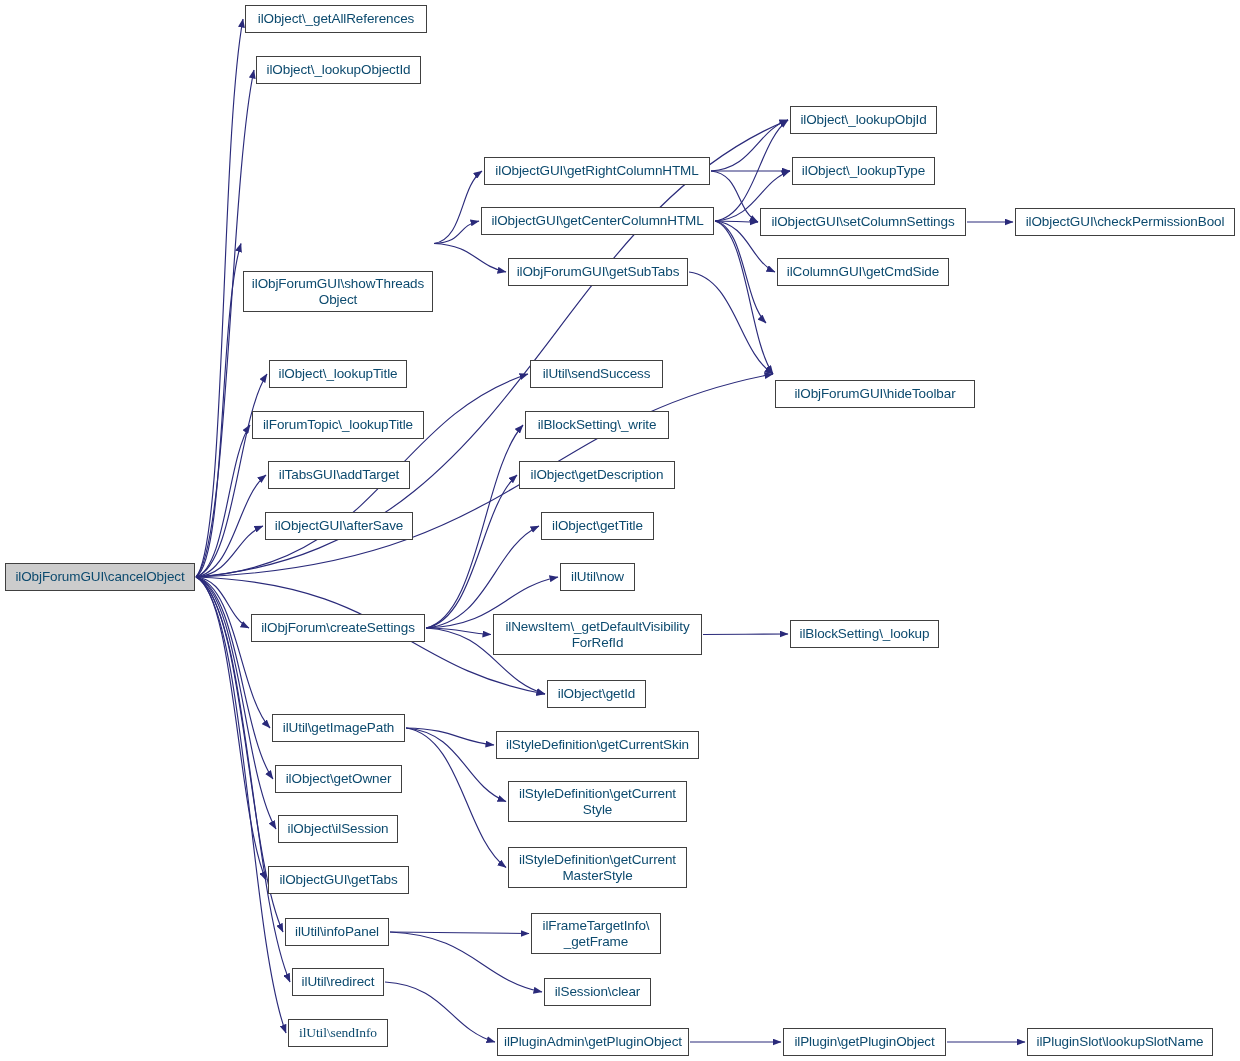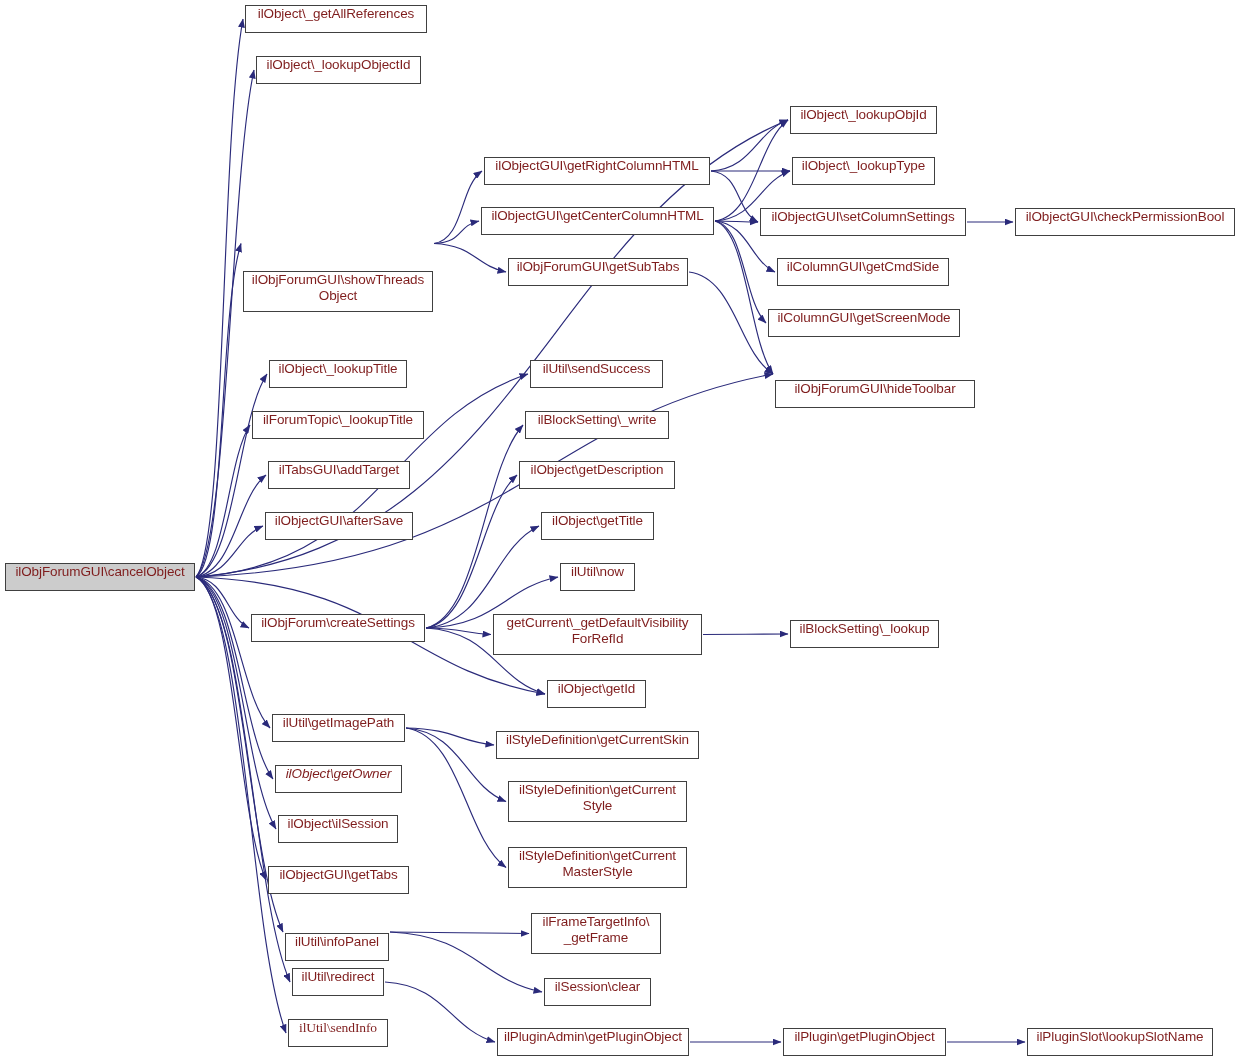--- a/index.html
+++ b/index.html
@@ -22,25 +22,25 @@
     top: 0;
     width: 1240px;
     height: 1061px;
     pointer-events: none;
   }
   .node {
     position: absolute;
     box-sizing: border-box;
     border: 1px solid #404040;
     background: #ffffff;
-    color: #7f1d1d;
+    color: #0c4a6e;
     font-size: 13.5px;
     line-height: 1.18;
     display: flex;
-    align-items: flex-start;
+    align-items: center;
     justify-content: center;
     text-align: center;
     white-space: pre-line;
     letter-spacing: -0.1px;
   }
   .node.root {
     background: #cccccc;
     border-color: #404040;
   }
   .node-label {
@@ -113,46 +113,45 @@
     <div class="node" style="left: 243px; top: 223px; width: 190px; height: 41px; margin-top: 48px;"><span class="node-label">ilObjForumGUI\showThreads
 Object</span></div>
     <div class="node" style="left: 790px; top: 106px; width: 147px; height: 28px;"><span class="node-label">ilObject\_lookupObjId</span></div>
     <div class="node" style="left: 484px; top: 157px; width: 226px; height: 28px;"><span class="node-label">ilObjectGUI\getRightColumnHTML</span></div>
     <div class="node" style="left: 792px; top: 157px; width: 143px; height: 28px;"><span class="node-label">ilObject\_lookupType</span></div>
     <div class="node" style="left: 481px; top: 207px; width: 233px; height: 28px;"><span class="node-label">ilObjectGUI\getCenterColumnHTML</span></div>
     <div class="node" style="left: 1015px; top: 208px; width: 220px; height: 28px;"><span class="node-label">ilObjectGUI\checkPermissionBool</span></div>
     <div class="node" style="left: 760px; top: 208px; width: 206px; height: 28px;"><span class="node-label">ilObjectGUI\setColumnSettings</span></div>
     <div class="node" style="left: 508px; top: 258px; width: 180px; height: 28px;"><span class="node-label">ilObjForumGUI\getSubTabs</span></div>
     <div class="node" style="left: 777px; top: 258px; width: 172px; height: 28px;"><span class="node-label">ilColumnGUI\getCmdSide</span></div>
-    <div class="node" style="left: 768px; top: 309px; width: 192px; height: 28px;"><span class="node-label">ilColumnGUI\getScreenMode</span></div>
     <div class="node" style="left: 269px; top: 360px; width: 138px; height: 28px;"><span class="node-label">ilObject\_lookupTitle</span></div>
     <div class="node" style="left: 530px; top: 360px; width: 133px; height: 28px;"><span class="node-label">ilUtil\sendSuccess</span></div>
     <div class="node" style="left: 775px; top: 380px; width: 200px; height: 28px;"><span class="node-label">ilObjForumGUI\hideToolbar</span></div>
     <div class="node" style="left: 252px; top: 411px; width: 172px; height: 28px;"><span class="node-label">ilForumTopic\_lookupTitle</span></div>
     <div class="node" style="left: 525px; top: 411px; width: 144px; height: 28px;"><span class="node-label">ilBlockSetting\_write</span></div>
     <div class="node" style="left: 268px; top: 461px; width: 142px; height: 28px;"><span class="node-label">ilTabsGUI\addTarget</span></div>
     <div class="node" style="left: 519px; top: 461px; width: 156px; height: 28px;"><span class="node-label">ilObject\getDescription</span></div>
     <div class="node" style="left: 265px; top: 512px; width: 148px; height: 28px;"><span class="node-label">ilObjectGUI\afterSave</span></div>
     <div class="node" style="left: 541px; top: 512px; width: 113px; height: 28px;"><span class="node-label">ilObject\getTitle</span></div>
     <div class="node" style="left: 560px; top: 563px; width: 75px; height: 28px;"><span class="node-label">ilUtil\now</span></div>
     <div class="node" style="left: 251px; top: 614px; width: 174px; height: 28px;"><span class="node-label">ilObjForum\createSettings</span></div>
-    <div class="node" style="left: 493px; top: 614px; width: 209px; height: 41px;"><span class="node-label">getCurrent\_getDefaultVisibility
+    <div class="node" style="left: 493px; top: 614px; width: 209px; height: 41px;"><span class="node-label">ilNewsItem\_getDefaultVisibility
 ForRefId</span></div>
     <div class="node" style="left: 790px; top: 620px; width: 149px; height: 28px;"><span class="node-label">ilBlockSetting\_lookup</span></div>
     <div class="node" style="left: 547px; top: 680px; width: 99px; height: 28px;"><span class="node-label">ilObject\getId</span></div>
     <div class="node" style="left: 272px; top: 714px; width: 133px; height: 28px;"><span class="node-label">ilUtil\getImagePath</span></div>
     <div class="node" style="left: 496px; top: 731px; width: 203px; height: 28px;"><span class="node-label">ilStyleDefinition\getCurrentSkin</span></div>
-    <div class="node" style="left: 275px; top: 765px; width: 127px; height: 28px; font-style: italic;"><span class="node-label">ilObject\getOwner</span></div>
+    <div class="node" style="left: 275px; top: 765px; width: 127px; height: 28px;"><span class="node-label">ilObject\getOwner</span></div>
     <div class="node" style="left: 508px; top: 781px; width: 179px; height: 41px;"><span class="node-label">ilStyleDefinition\getCurrent
 Style</span></div>
     <div class="node" style="left: 278px; top: 815px; width: 120px; height: 28px;"><span class="node-label">ilObject\ilSession</span></div>
     <div class="node" style="left: 508px; top: 847px; width: 179px; height: 41px;"><span class="node-label">ilStyleDefinition\getCurrent
 MasterStyle</span></div>
     <div class="node" style="left: 268px; top: 866px; width: 141px; height: 28px;"><span class="node-label">ilObjectGUI\getTabs</span></div>
-    <div class="node" style="left: 285px; top: 918px; width: 104px; height: 28px; margin-top: 15px;"><span class="node-label">ilUtil\infoPanel</span></div>
+    <div class="node" style="left: 285px; top: 918px; width: 104px; height: 28px;"><span class="node-label">ilUtil\infoPanel</span></div>
     <div class="node" style="left: 531px; top: 913px; width: 130px; height: 41px;"><span class="node-label">ilFrameTargetInfo\
 _getFrame</span></div>
     <div class="node" style="left: 292px; top: 968px; width: 92px; height: 28px;"><span class="node-label">ilUtil\redirect</span></div>
     <div class="node" style="left: 544px; top: 978px; width: 107px; height: 28px;"><span class="node-label">ilSession\clear</span></div>
     <div class="node" style="left: 288px; top: 1019px; width: 100px; height: 28px; font-family: Liberation Serif, serif;"><span class="node-label">ilUtil\sendInfo</span></div>
     <div class="node" style="left: 497px; top: 1028px; width: 192px; height: 28px;"><span class="node-label">ilPluginAdmin\getPluginObject</span></div>
     <div class="node" style="left: 783px; top: 1028px; width: 163px; height: 28px;"><span class="node-label">ilPlugin\getPluginObject</span></div>
     <div class="node" style="left: 1027px; top: 1028px; width: 186px; height: 28px;"><span class="node-label">ilPluginSlot\lookupSlotName</span></div>
   </div>
 

